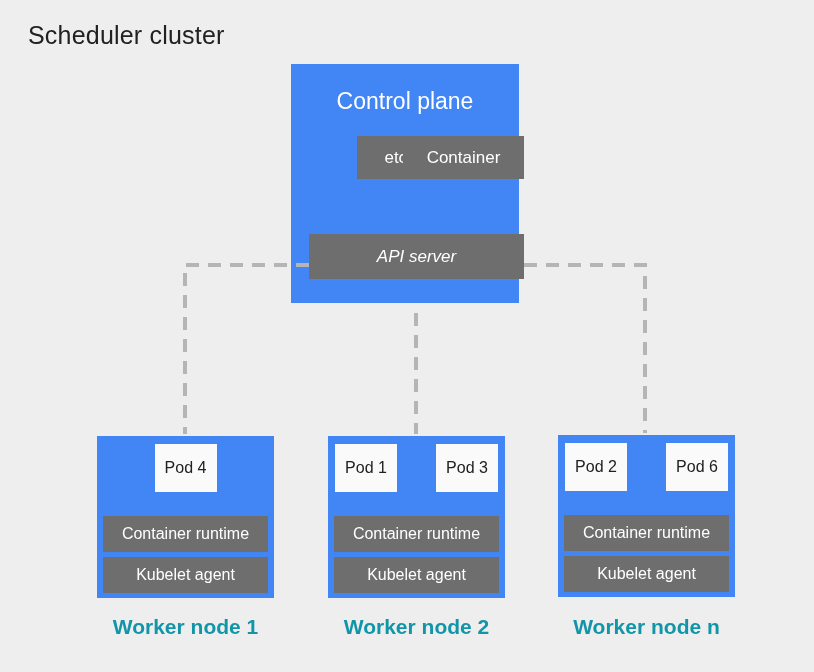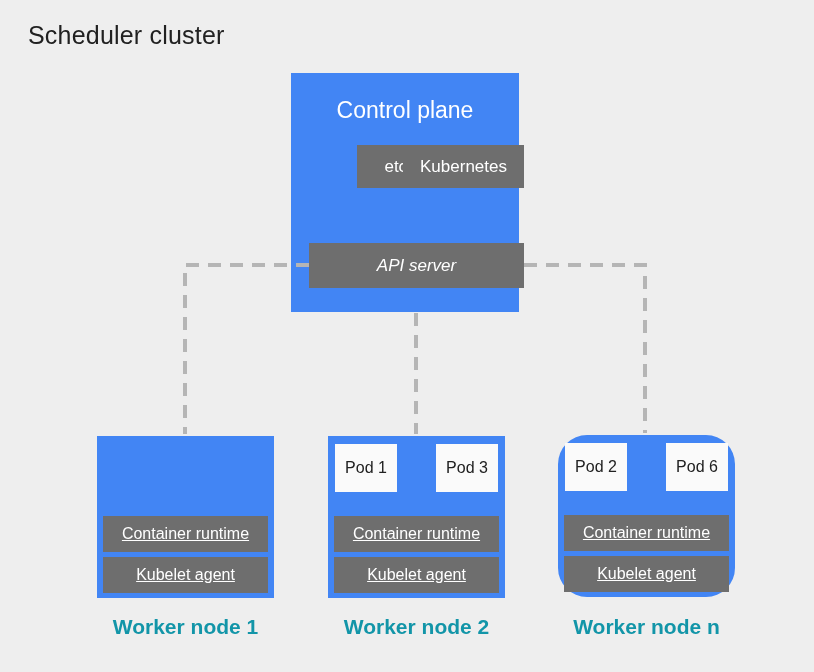--- a/index.html
+++ b/index.html
@@ -20,21 +20,21 @@
     font-size: 25px;
     font-weight: 400;
     color: var(--title_text, #212121);
     letter-spacing: 0.2px;
   }
 
   
   .control-plane {
     position: absolute;
     left: 291px;
-    top: 73px;
+    top: 64px;
     width: 228px;
     height: 239px;
     background: var(--blue, #4285f4);
     z-index: 1;
   }
   .control-plane-title {
     position: absolute;
     left: 0;
     top: 24px;
     width: 100%;
@@ -61,21 +61,21 @@
   .node {
     position: absolute;
     top: 436px;
     width: 177px;
     height: 162px;
     background: var(--blue, #4285f4);
     z-index: 1;
   }
   .node-1 { left: 97px; }
   .node-2 { left: 328px; text-align: center; }
-  .node-3 { left: 558px; top: 435px; border-radius: 29px; }
+  .node-3 { left: 558px; top: 435px; }
 
   .pods {
     position: absolute;
     left: 0;
     top: 8px;
     width: 100%;
     box-sizing: border-box;
     padding: 0 7px;
     display: flex;
     justify-content: space-between;
@@ -96,21 +96,20 @@
     position: absolute;
     left: 6px;
     right: 6px;
     height: 36px;
     background: var(--gray, #6e6e6e);
     color: #ffffff;
     font-size: 16px;
     display: flex;
     align-items: center;
     justify-content: center;
-    text-decoration: underline;
   }
   .comp-runtime { top: 80px; }
   .comp-kubelet { top: 121px; }
 
   .node-label {
     position: absolute;
     top: 615px;
     width: 177px;
     text-align: center;
     font-size: 21px;
@@ -139,25 +138,28 @@
 </head>
 <body>
 
 <div class="canvas">
 
   <h1 class="diagram-title">Scheduler cluster</h1>
 
   <div class="control-plane">
     <div class="control-plane-title">Control plane</div>
     <div class="cp-box cp-etcd">etcd</div>
-    <div class="cp-box cp-scheduler">Kubernetes</div>
+    <div class="cp-box cp-scheduler">Container</div>
     <div class="cp-box cp-api">API server</div>
   </div>
 
   <div class="node node-1">
+    <div class="pods single">
+      <div class="pod">Pod 4</div>
+    </div>
     <div class="node-comp comp-runtime">Container runtime</div>
     <div class="node-comp comp-kubelet">Kubelet agent</div>
   </div>
 
   <div class="node node-2">
     <div class="pods">
       <div class="pod">Pod 1</div>
       <div class="pod">Pod 3</div>
     </div>
     <div class="node-comp comp-runtime">Container runtime</div>

